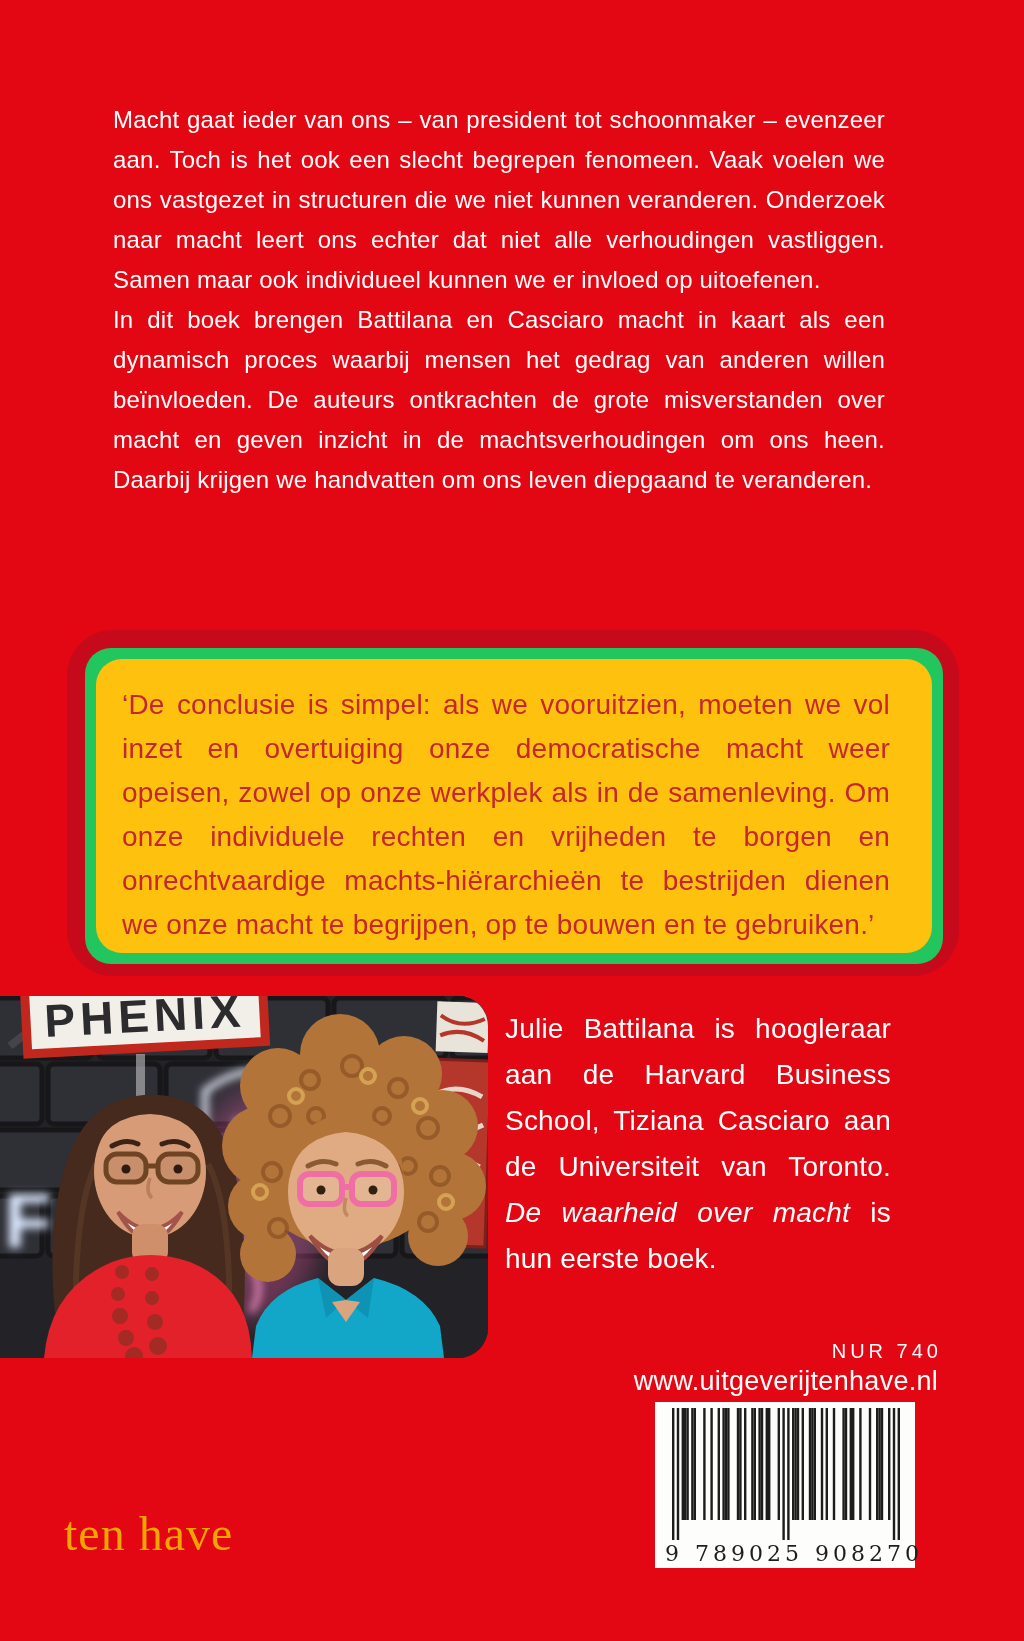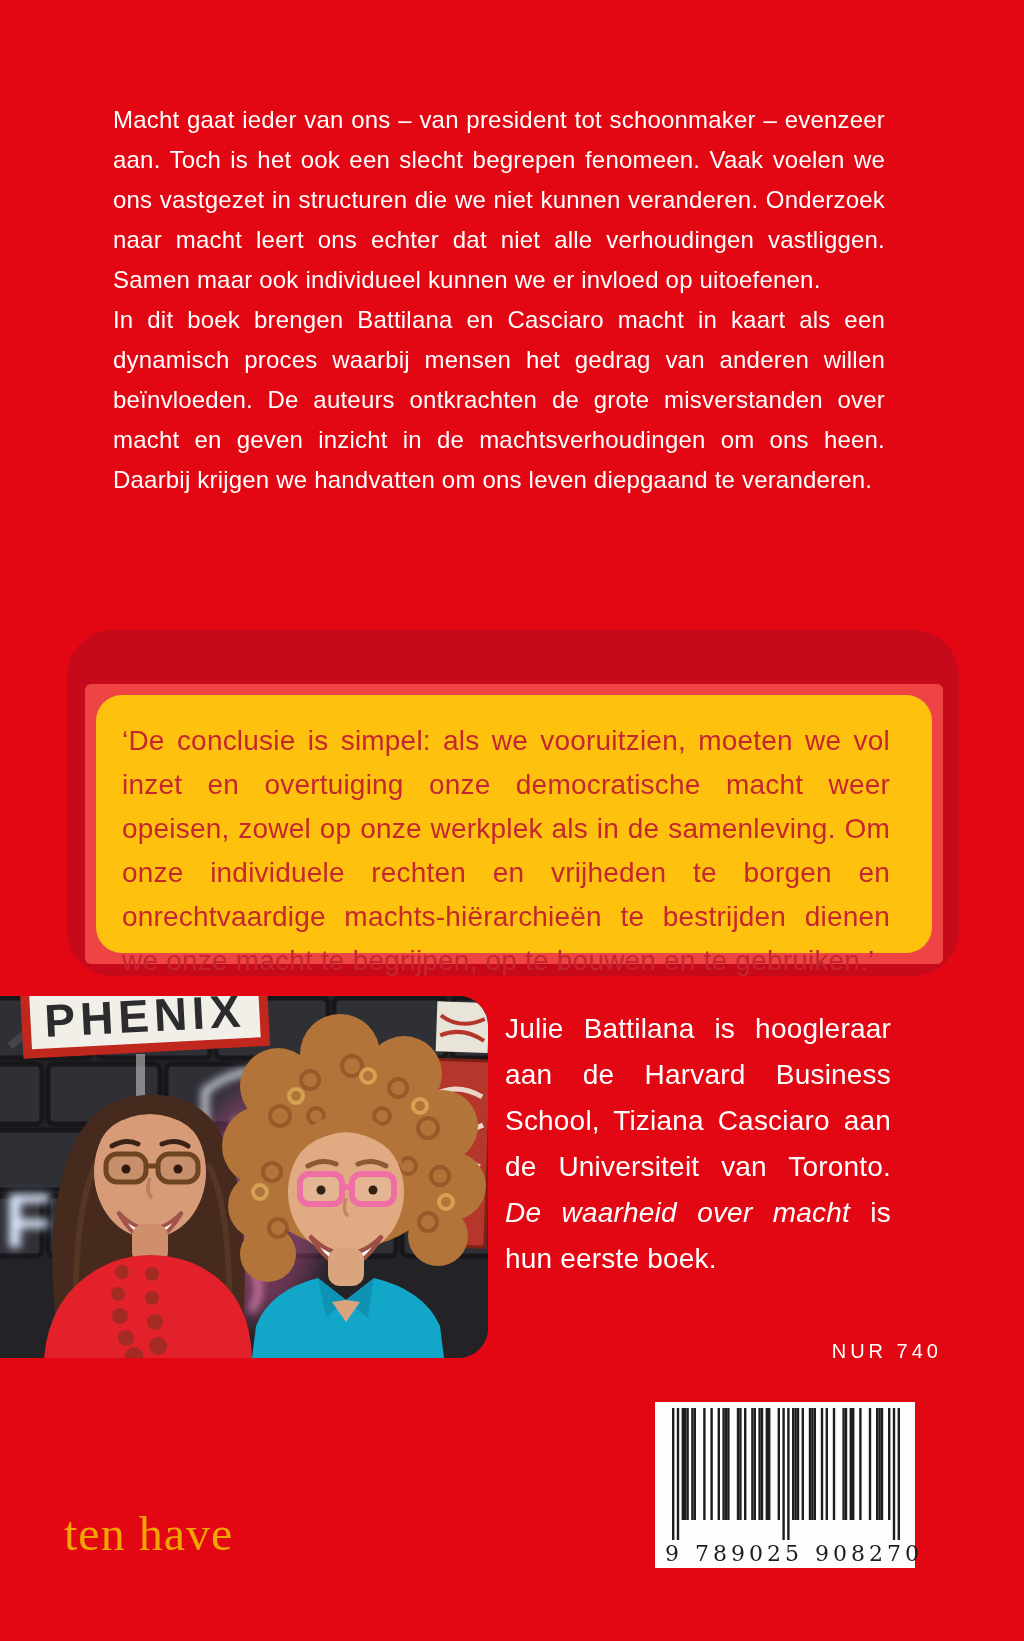--- a/index.html
+++ b/index.html
@@ -16,21 +16,21 @@
     text-align:justify; letter-spacing:.2px;
   }
   .blurb p { margin:0; }
   
   .quote-shadow {
     position:absolute; left:67px; top:630px; width:892px; height:346px;
     background:#c60a1c; border-radius:46px;
   }
   .quote-border {
     position:absolute; left:18px; top:18px; right:16px; bottom:12px;
-    background:#ef4444; border-radius:6px;margin-top:36px;
+    background:#22c55e; border-radius:26px;
   }
   .quote-inner {
     position:absolute; left:11px; top:11px; right:11px; bottom:11px;
     background:#fec20e; border-radius:26px;
     padding:24px 42px 20px 26px;
   }
   .quote-text {
     color:#c4272e; font-size:28px; line-height:44px;
     text-align:justify; letter-spacing:.2px;
   }
@@ -232,20 +232,21 @@
         <path d="M252,362 L256,330 Q270,294 318,282 L346,304 L374,282 Q424,294 440,330 L444,362 Z" fill="#12a7c9"></path>
         <path d="M318,282 L346,304 L326,322 Z M374,282 L346,304 L368,322 Z" fill="#0e93b5"></path>
         <path d="M332,306 L346,326 L360,306 L346,304 Z" fill="#d9a47e"></path>
       </g>
     </svg>
   </div>
 
   <p class="bio"><span>Julie Battilana is hoogleraar aan de Harvard Business School, Tiziana Casciaro aan de Universiteit van Toronto. </span><span class="it">De waarheid over macht</span><span> is hun eerste boek.</span></p>
 
   <div class="nur">NUR 740</div>
+  <div class="website">www.uitgeverijtenhave.nl</div>
 
   <div class="barcode-box">
     <svg width="240" height="138">
         <rect x="7" y="4" width="2.4" height="132" fill="#1d1d1b"></rect>
         <rect x="11.8" y="4" width="2.4" height="132" fill="#1d1d1b"></rect>
         <rect x="16.6" y="4" width="2.4" height="112" fill="#1d1d1b"></rect>
         <rect x="19" y="4" width="2.4" height="112" fill="#1d1d1b"></rect>
         <rect x="21.4" y="4" width="2.4" height="112" fill="#1d1d1b"></rect>
         <rect x="26.199999999999996" y="4" width="2.4" height="112" fill="#1d1d1b"></rect>
         <rect x="28.599999999999994" y="4" width="2.4" height="112" fill="#1d1d1b"></rect>

